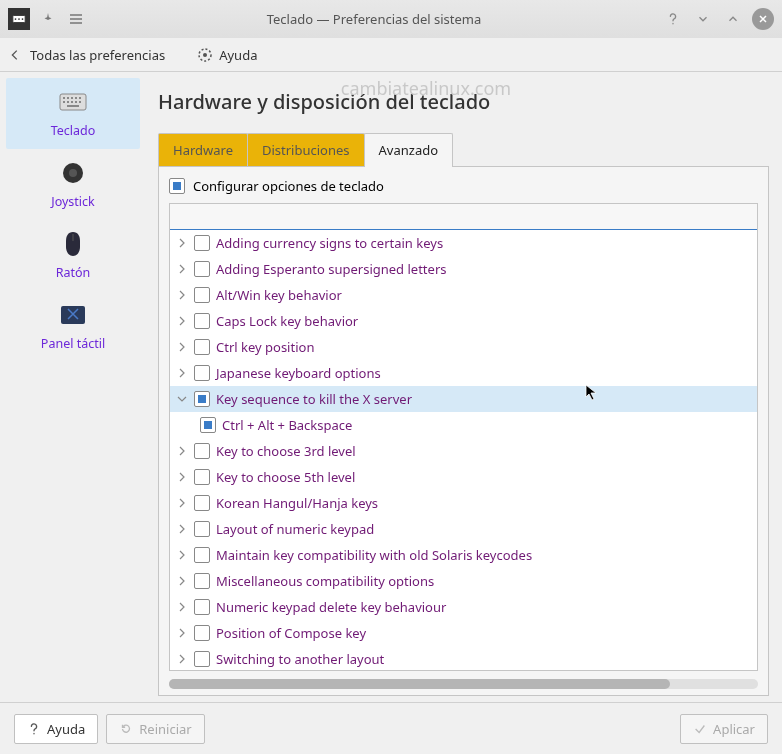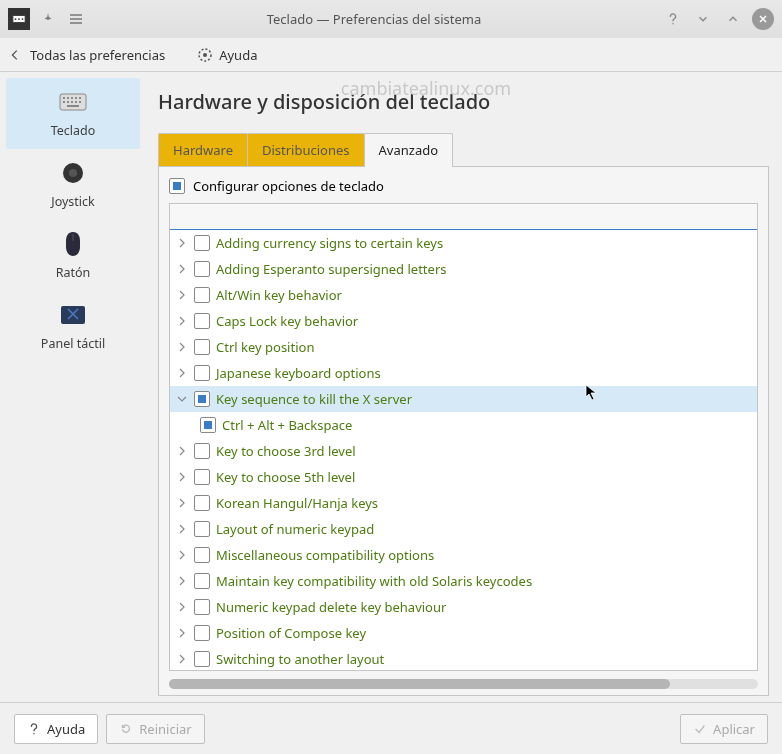--- a/index.html
+++ b/index.html
@@ -18,21 +18,21 @@
 .toolbar .help { display: flex; align-items: center; gap: 6px; color: #333; cursor: pointer; padding: 4px 8px; }
 
 .watermark { position: absolute; left: 50%; top: 76px; transform: translateX(-50%); color: #c8c8c8; font-size: 18px; z-index: 5; pointer-events: none; margin-left: 35px; }
 
 .body { display: flex; height: calc(754px - 38px - 34px - 52px); }
 
 .sidebar { width: 140px; padding: 6px 0 6px 6px; }
 .sidebar .item { display: flex; flex-direction: column; align-items: center; padding: 10px 4px; gap: 6px; cursor: pointer; border-radius: 2px; }
 .sidebar .item.active { background: #d6e9f7; }
 .sidebar .item .ico { width: 28px; height: 28px; display: flex; align-items: center; justify-content: center; }
-.sidebar .item span { font-size: 12.5px; color: #404040; }
+.sidebar .item span { font-size: 12.5px; color: #6d28d9; }
 
 .main { flex: 1; padding: 16px 13px 6px 18px; display: flex; flex-direction: column; min-width: 0; }
 .main h1 { font-size: 20px; font-weight: 500; color: #333; margin-bottom: 18px; }
 
 .tabs { display: flex; border-bottom: 1px solid #c5c5c5; }
 .tabs .tab { padding: 7px 14px; background: #eab308; border: 1px solid #c5c5c5; border-bottom: none; color: #555; cursor: pointer; margin-right: -1px; border-radius: 2px 2px 0 0; }
 .tabs .tab.active { background: #f5f5f5; color: #222; position: relative; }
 .tabs .tab.active::after { content: ""; position: absolute; left: 0; right: 0; bottom: -1px; height: 1px; background: #f5f5f5; }
 
 .tabpanel { border: 1px solid #c5c5c5; border-top: none; background: #f5f5f5; flex: 1; display: flex; flex-direction: column; min-height: 0; }
@@ -42,21 +42,21 @@
 .check { width: 16px; height: 16px; border: 1px solid #888; border-radius: 2px; background: #fff; flex-shrink: 0; display: flex; align-items: center; justify-content: center; }
 .check.partial::after { content: ""; width: 8px; height: 8px; background: #3a7cc7; }
 .check.checked::after { content: ""; width: 8px; height: 8px; background: #3a7cc7; }
 
 .treewrap { flex: 1; margin: 0 10px 8px 10px; border: 1px solid #c5c5c5; background: #fff; overflow-y: auto; overflow-x: hidden; min-height: 0; }
 .treehead { height: 26px; border-bottom: 1px solid #3a7cc7; background: #f7f7f7; }
 .tree { }
 .tree .row { display: flex; align-items: center; height: 26px; padding-left: 6px; gap: 6px; }
 .tree .row.selected { background: #d6e9f7; }
 .tree .expander { width: 12px; height: 12px; color: #777; display: flex; align-items: center; justify-content: center; flex-shrink: 0; }
-.tree .row .label { color: #4d7c0f; white-space: nowrap; }
+.tree .row .label { color: #701a75; white-space: nowrap; }
 .tree .childrow { padding-left: 30px; align-items: center; }
 
 .hscroll { height: 10px; margin: 0 10px 6px 10px; background: #e0e0e0; border-radius: 5px; position: relative; }
 .hscroll .thumb { position: absolute; left: 0; top: 0; bottom: 0; width: 85%; background: #b5b5b5; border-radius: 5px; }
 
 .footer { height: 52px; border-top: 1px solid #d0d0d0; display: flex; align-items: center; padding: 0 14px; gap: 8px; background: #f0f0f0; }
 .footer .btn { height: 30px; padding: 0 12px; border: 1px solid #c0c0c0; background: #fff; border-radius: 2px; display: flex; align-items: center; gap: 6px; color: #333; cursor: pointer; }
 .footer .btn.disabled { color: #aaa; background: #f5f5f5; cursor: default; }
 .footer .spacer { flex: 1; }
 
@@ -300,30 +300,30 @@
               <div class="check"></div>
               <span class="label">Layout of numeric keypad</span>
             </div>
             <div class="row">
               <div class="expander">
                 <svg viewBox="0 0 10 10" width="10" height="10">
                   <path d="M3 1 L7 5 L3 9" stroke="#888" stroke-width="1.2" fill="none"></path>
                 </svg>
               </div>
               <div class="check"></div>
+              <span class="label">Maintain key compatibility with old Solaris keycodes</span>
+            </div>
+            <div class="row">
+              <div class="expander">
+                <svg viewBox="0 0 10 10" width="10" height="10">
+                  <path d="M3 1 L7 5 L3 9" stroke="#888" stroke-width="1.2" fill="none"></path>
+                </svg>
+              </div>
+              <div class="check"></div>
               <span class="label">Miscellaneous compatibility options</span>
-            </div>
-            <div class="row">
-              <div class="expander">
-                <svg viewBox="0 0 10 10" width="10" height="10">
-                  <path d="M3 1 L7 5 L3 9" stroke="#888" stroke-width="1.2" fill="none"></path>
-                </svg>
-              </div>
-              <div class="check"></div>
-              <span class="label">Maintain key compatibility with old Solaris keycodes</span>
             </div>
             <div class="row">
               <div class="expander">
                 <svg viewBox="0 0 10 10" width="10" height="10">
                   <path d="M3 1 L7 5 L3 9" stroke="#888" stroke-width="1.2" fill="none"></path>
                 </svg>
               </div>
               <div class="check"></div>
               <span class="label">Numeric keypad delete key behaviour</span>
             </div>

